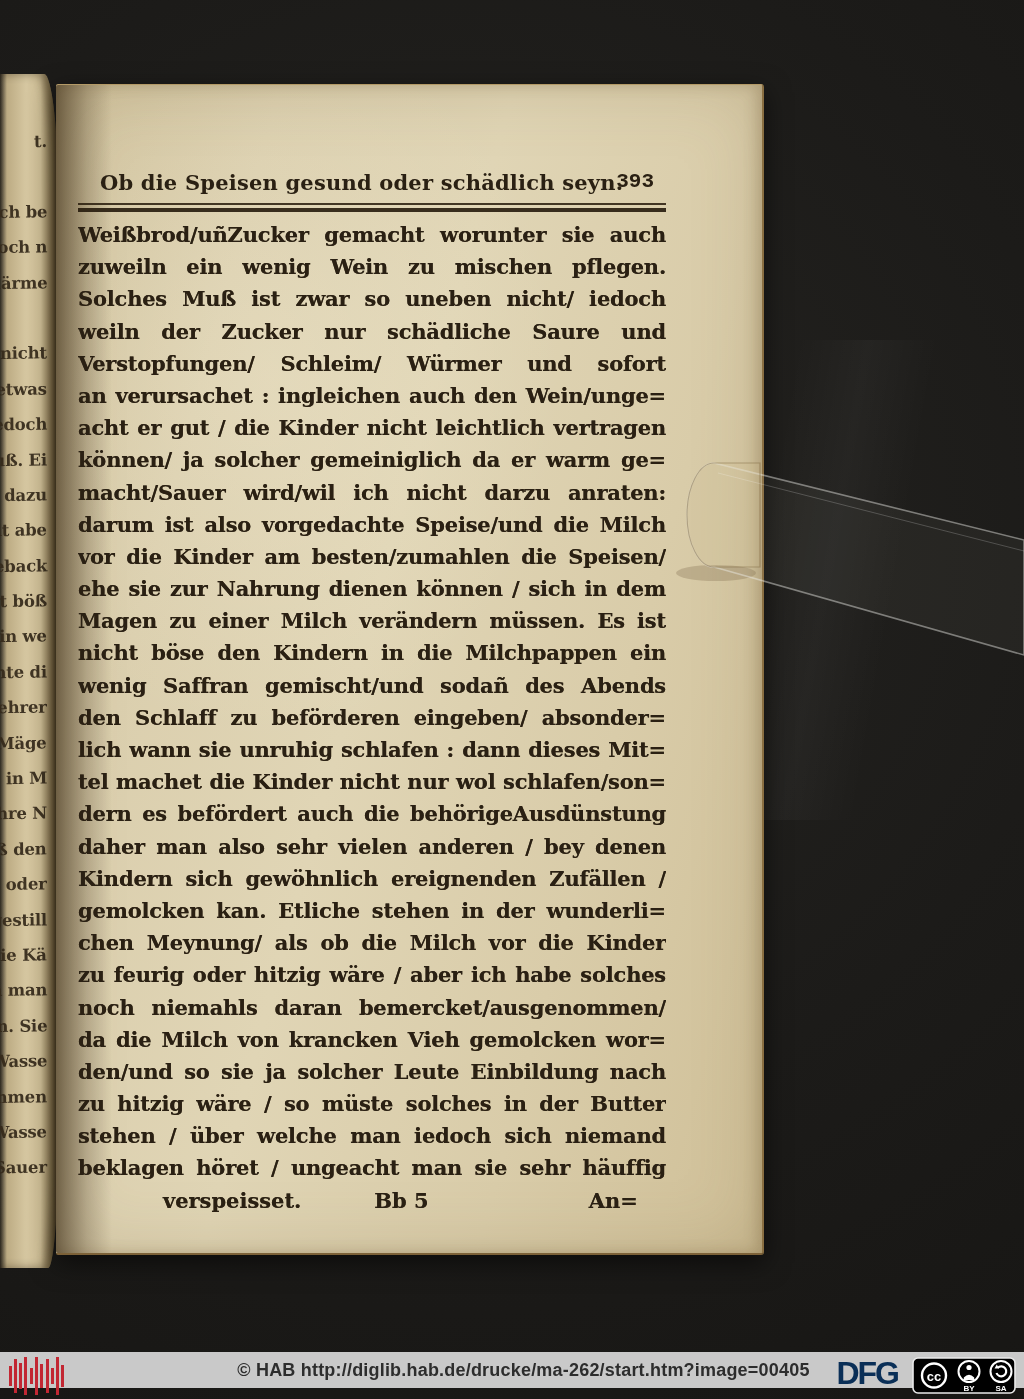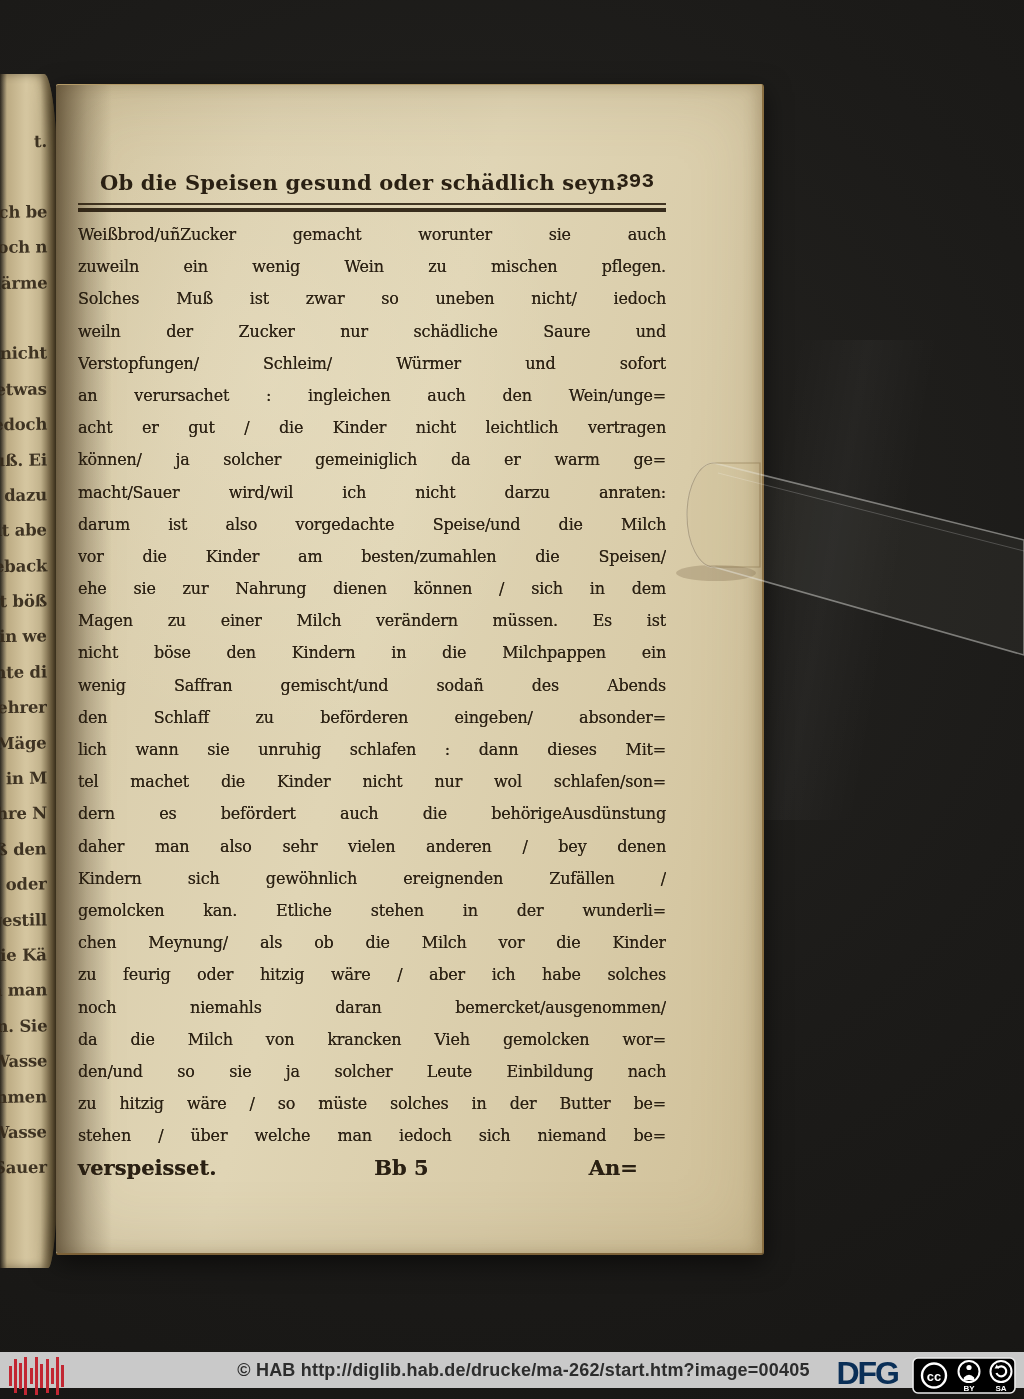--- a/index.html
+++ b/index.html
@@ -45,31 +45,31 @@
   .header-row { position:relative; height:33px; font-size:21px; font-weight:bold; }
   .running-title { position:absolute; left:50%; transform:translateX(-52%); white-space:nowrap; letter-spacing:0.2px; }
   .page-number { position:absolute; right:12px;font-family:Liberation Mono, monospace; }
   .rule {
     height:3px; width:100%;
     border-top:2px solid rgba(44,32,15,.88);
     border-bottom:4px solid rgba(38,27,13,.90);
   }
   .body { margin-top:7px; }
   .bodyline {
-    font-size:16px; font-weight:normal; line-height:32.2px; height:32.2px;
+    font-size:21px; font-weight:bold; line-height:32.2px; height:32.2px;
     text-align:justify; text-align-last:justify; letter-spacing:-0.2px;
     white-space:normal; overflow:hidden;
     text-shadow: 0 0 0.5px rgba(42,30,14,.75);
   }
   .footer-line {
     display:grid; grid-template-columns:38% 34% 28%;
     font-size:21px; font-weight:bold; line-height:32.2px;
     text-shadow: 0 0 0.5px rgba(42,30,14,.75);
   }
-  .fl-left { text-align:left; }
+  .fl-left { text-align:right; }
   .fl-sig  { text-align:center; }
   .fl-catch{ text-align:right; padding-right:28px; }
   
   .strip { position:absolute; left:0; top:0; z-index:3; pointer-events:none; }
   
   .bottombar {
     position:absolute; left:0; top:1352px; width:1024px; height:36px; z-index:5;
     background:var(--bar_gray,#c9c9c9);
   }
   .hab-logo { position:absolute; left:9px; top:4px; }
@@ -219,20 +219,21 @@
           <div class="bodyline">daher man also sehr vielen anderen / bey denen</div>
           <div class="bodyline">Kindern sich gewöhnlich ereignenden Zufällen /</div>
           <div class="bodyline">gemolcken kan. Etliche stehen in der wunderli=</div>
           <div class="bodyline">chen Meynung/ als ob die Milch vor die Kinder</div>
           <div class="bodyline">zu feurig oder hitzig wäre /  aber ich habe solches</div>
           <div class="bodyline">noch niemahls daran bemercket/ausgenommen/</div>
           <div class="bodyline">da die Milch von krancken Vieh gemolcken wor=</div>
           <div class="bodyline">den/und so sie ja solcher Leute Einbildung nach</div>
           <div class="bodyline">zu hitzig wäre / so müste solches in der Butter be=</div>
           <div class="bodyline">stehen / über welche man iedoch sich niemand be=</div>
+          <div class="bodyline">beklagen höret / ungeacht man sie sehr häuffig</div>
         </div>
       <div class="footer-line">
         <span class="fl-left">verspeisset.</span>
         <span class="fl-sig">Bb 5</span>
         <span class="fl-catch">An=</span>
       </div>
     </div>
   </div>
 
   <svg class="strip" width="1024" height="1399" viewBox="0 0 1024 1399">

